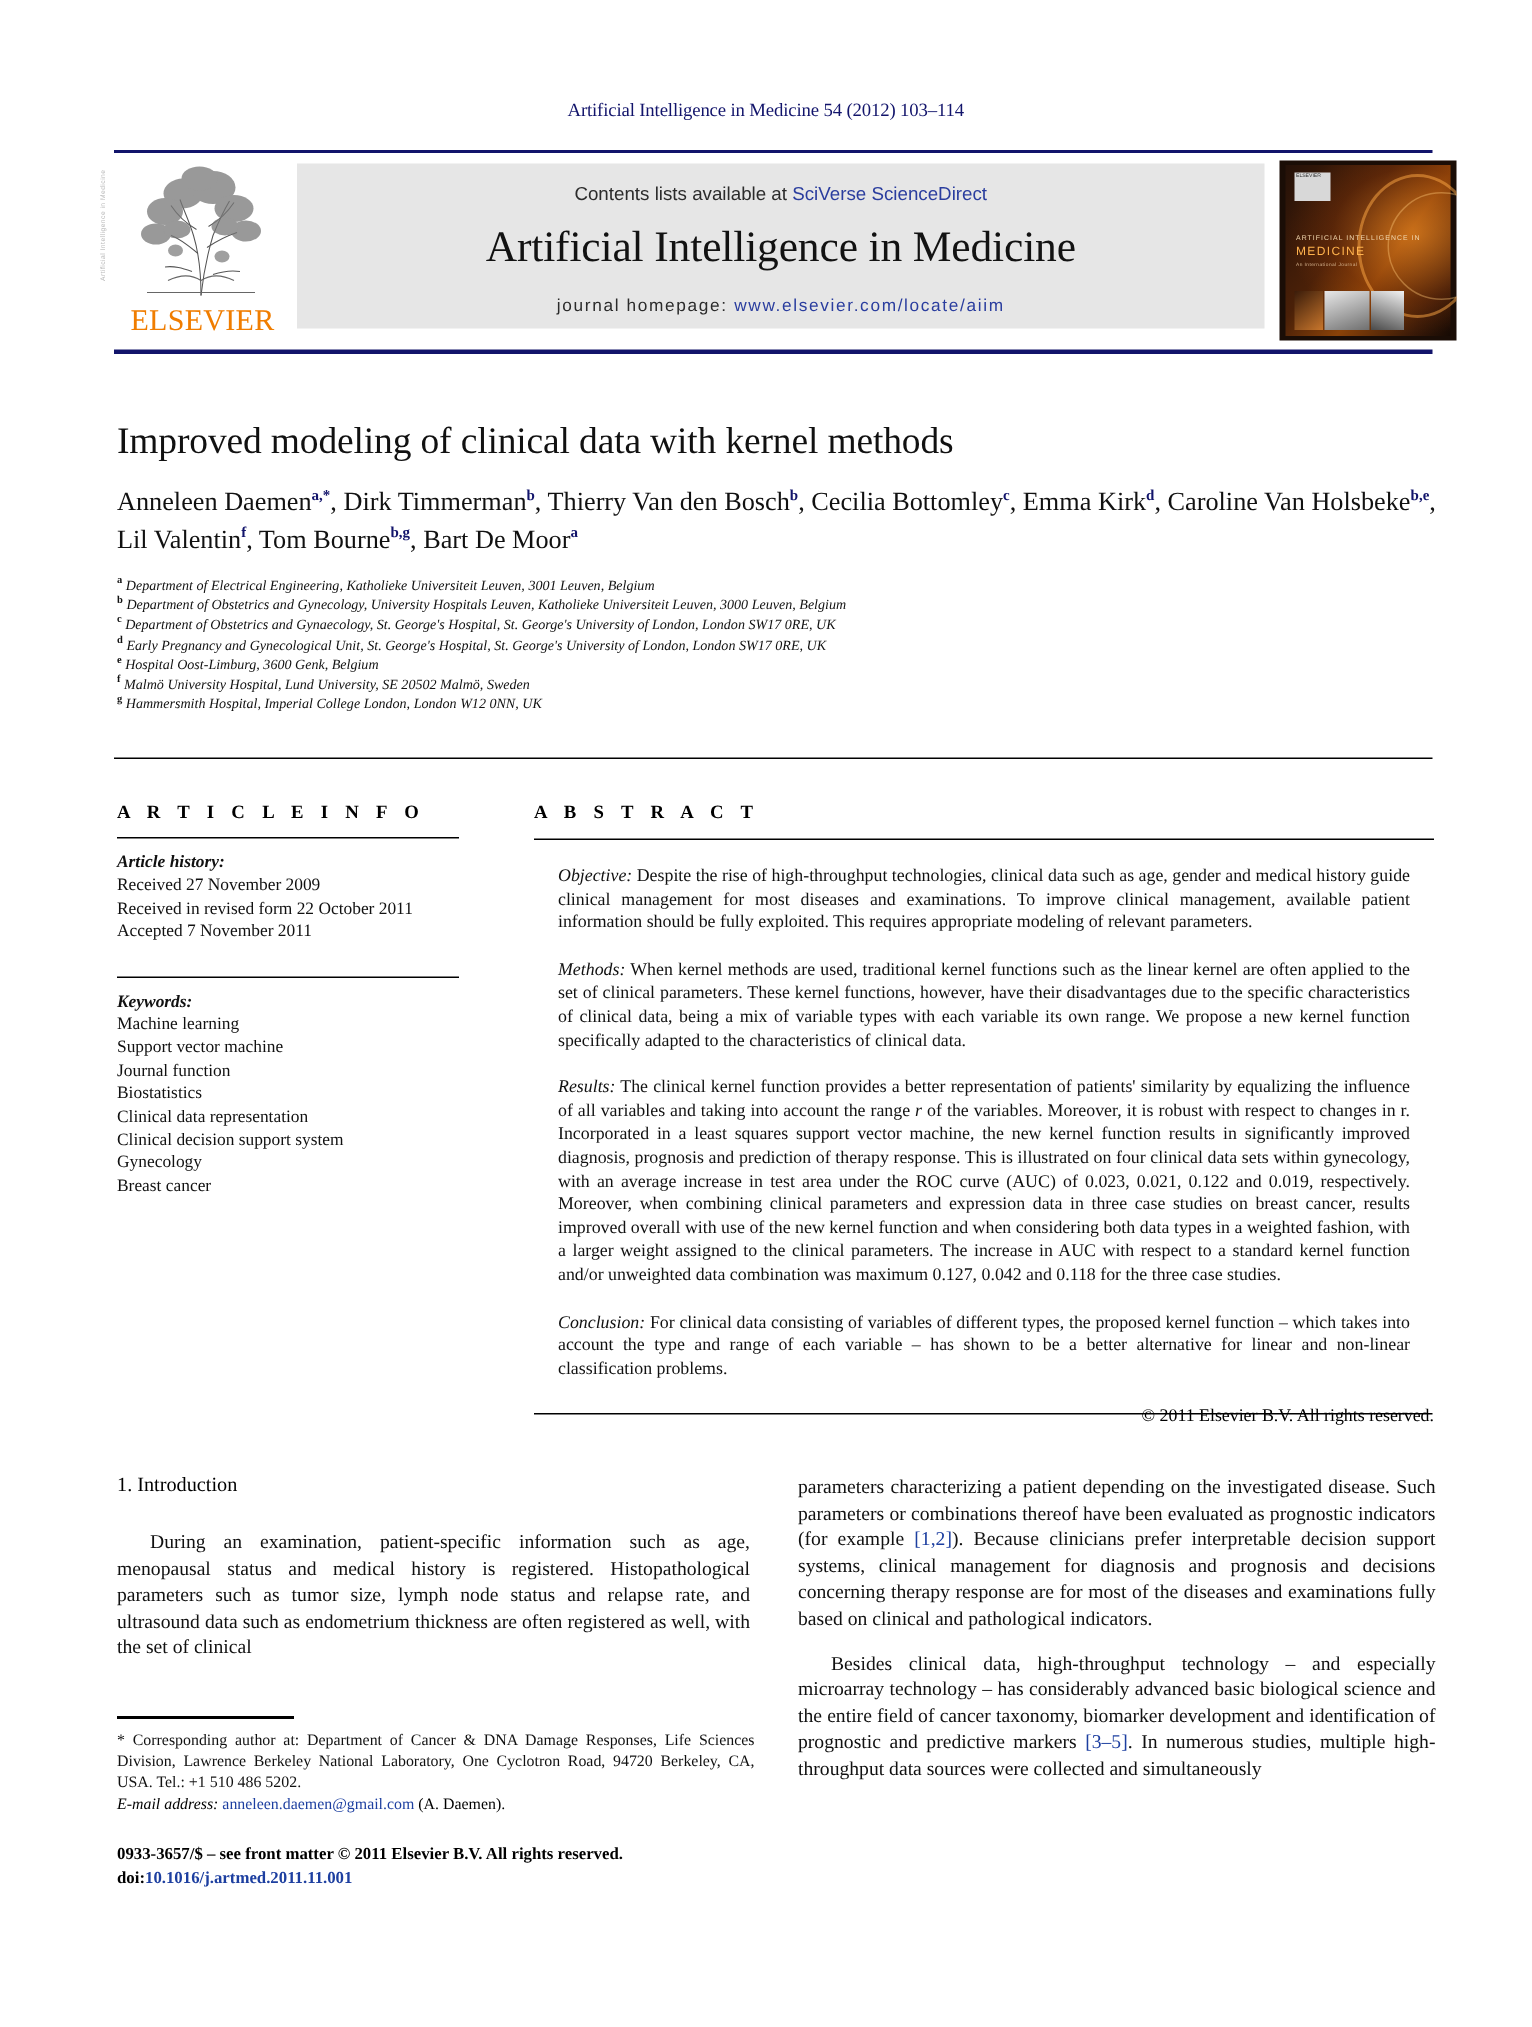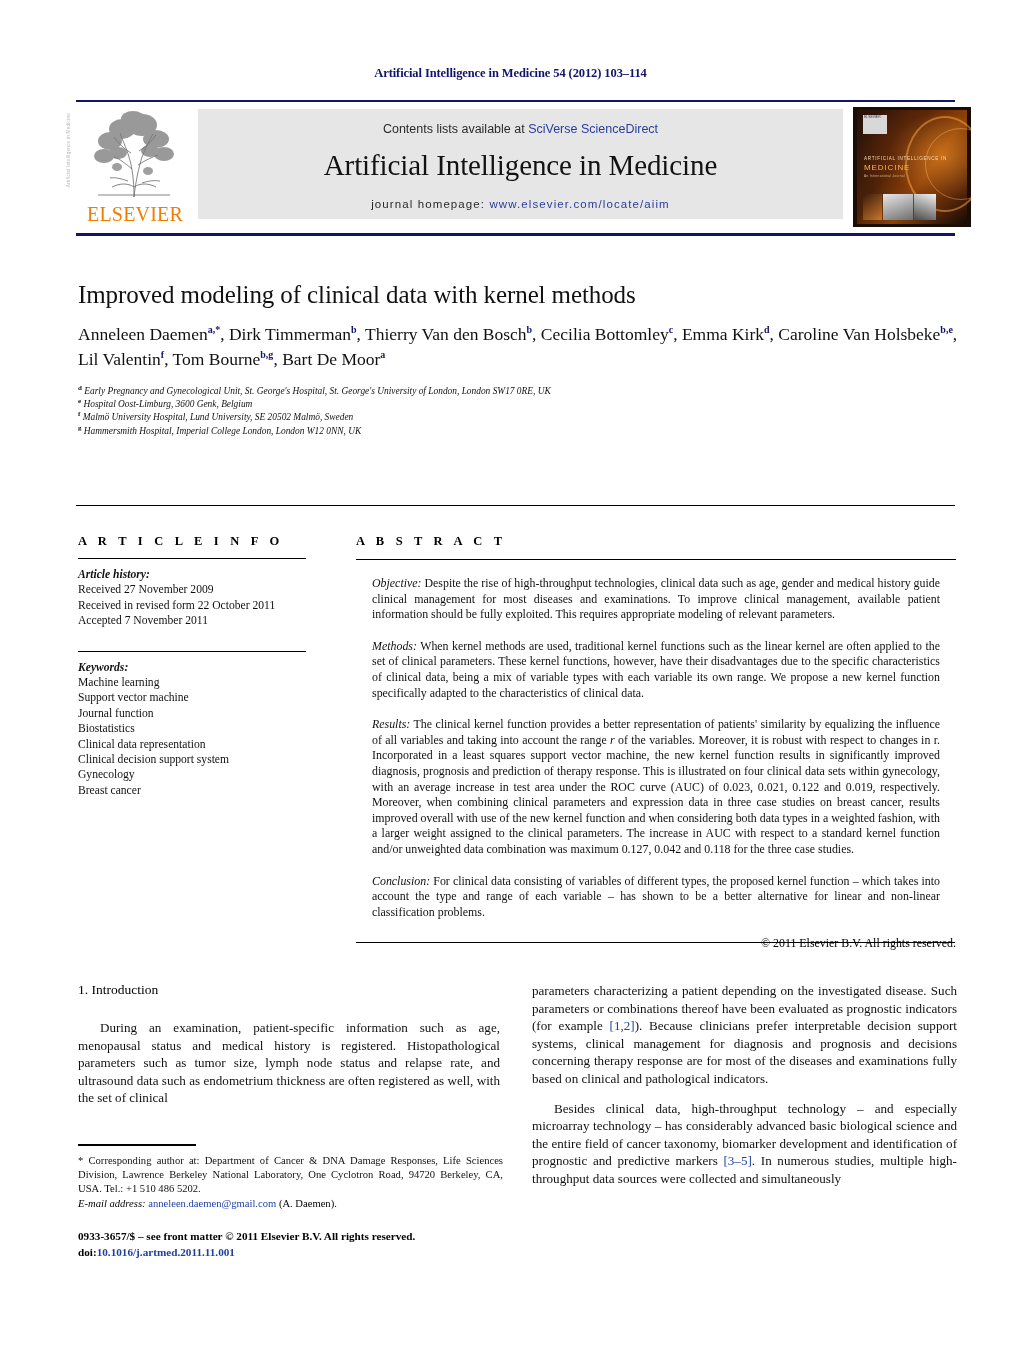--- a/index.html
+++ b/index.html
@@ -23,21 +23,21 @@
     background: #fff;
   }
 
   
   .runhead {
     position: absolute;
     left: 0; right: 0;
     top: 66px;
     text-align: center;
     font-family: "Liberation Serif", serif;
-    font-weight: bold;
+    font-weight: normal;
     font-size: 12.5px;
     color: #12146b;
     letter-spacing: -0.1px;
   }
 
   .rule-top {
     position: absolute;
     left: 76px; right: 66px;
     top: 100px;
     height: 2px;
@@ -474,20 +474,23 @@
         <div class="cover-ph b"></div>
       </div>
     </div>
   </div>
 
   <div class="rule-mast-bottom"></div>
 
   <div class="title">Improved modeling of clinical data with kernel methods</div>
   <div class="authors"><span>Anneleen Daemen</span><sup>a,*</sup>, <span>Dirk Timmerman</span><sup>b</sup>, <span>Thierry Van den Bosch</span><sup>b</sup>, <span>Cecilia Bottomley</span><sup>c</sup>, <span>Emma Kirk</span><sup>d</sup>, <span>Caroline Van Holsbeke</span><sup>b,e</sup>, <span>Lil Valentin</span><sup>f</sup>, <span>Tom Bourne</span><sup>b,g</sup>, <span>Bart De Moor</span><sup>a</sup></div>
   <div class="affiliations">
+      <div><span class="mk">a</span> Department of Electrical Engineering, Katholieke Universiteit Leuven, 3001 Leuven, Belgium</div>
+      <div><span class="mk">b</span> Department of Obstetrics and Gynecology, University Hospitals Leuven, Katholieke Universiteit Leuven, 3000 Leuven, Belgium</div>
+      <div><span class="mk">c</span> Department of Obstetrics and Gynaecology, St. George's Hospital, St. George's University of London, London SW17 0RE, UK</div>
       <div><span class="mk">d</span> Early Pregnancy and Gynecological Unit, St. George's Hospital, St. George's University of London, London SW17 0RE, UK</div>
       <div><span class="mk">e</span> Hospital Oost-Limburg, 3600 Genk, Belgium</div>
       <div><span class="mk">f</span> Malmö University Hospital, Lund University, SE 20502 Malmö, Sweden</div>
       <div><span class="mk">g</span> Hammersmith Hospital, Imperial College London, London W12 0NN, UK</div>
     </div>
 
   <div class="rule-info-top"></div>
 
   <div class="info-col">
     <div class="colhead">A R T I C L E   I N F O</div>

